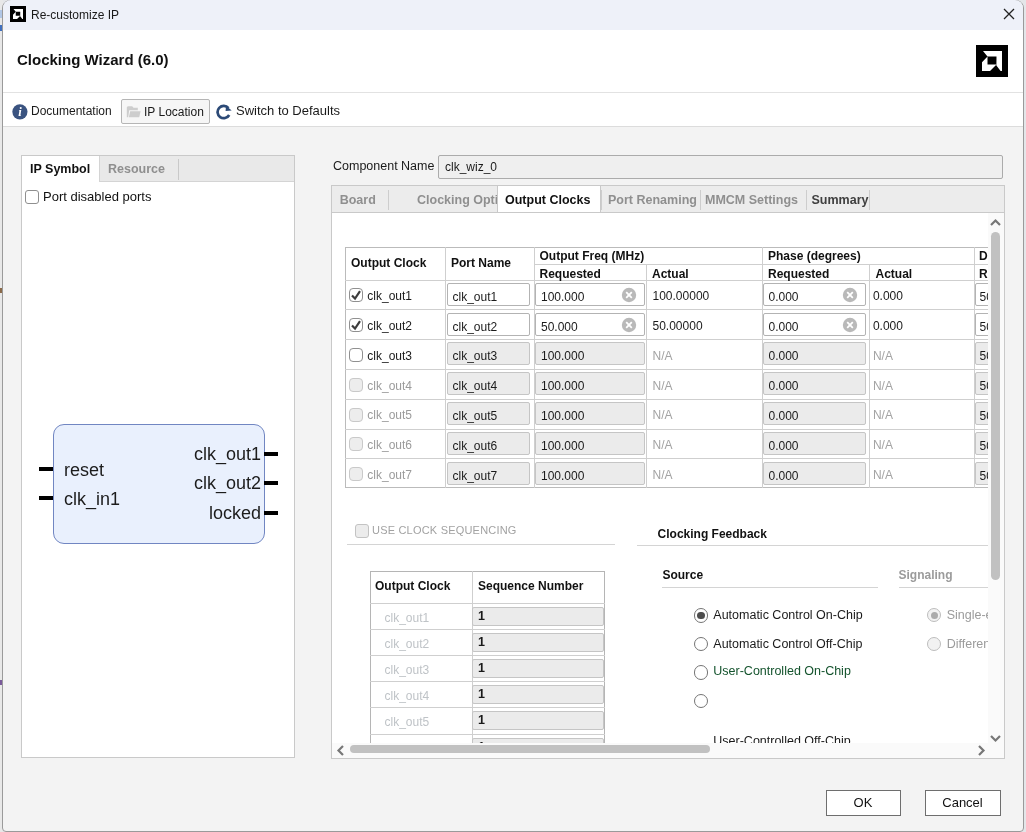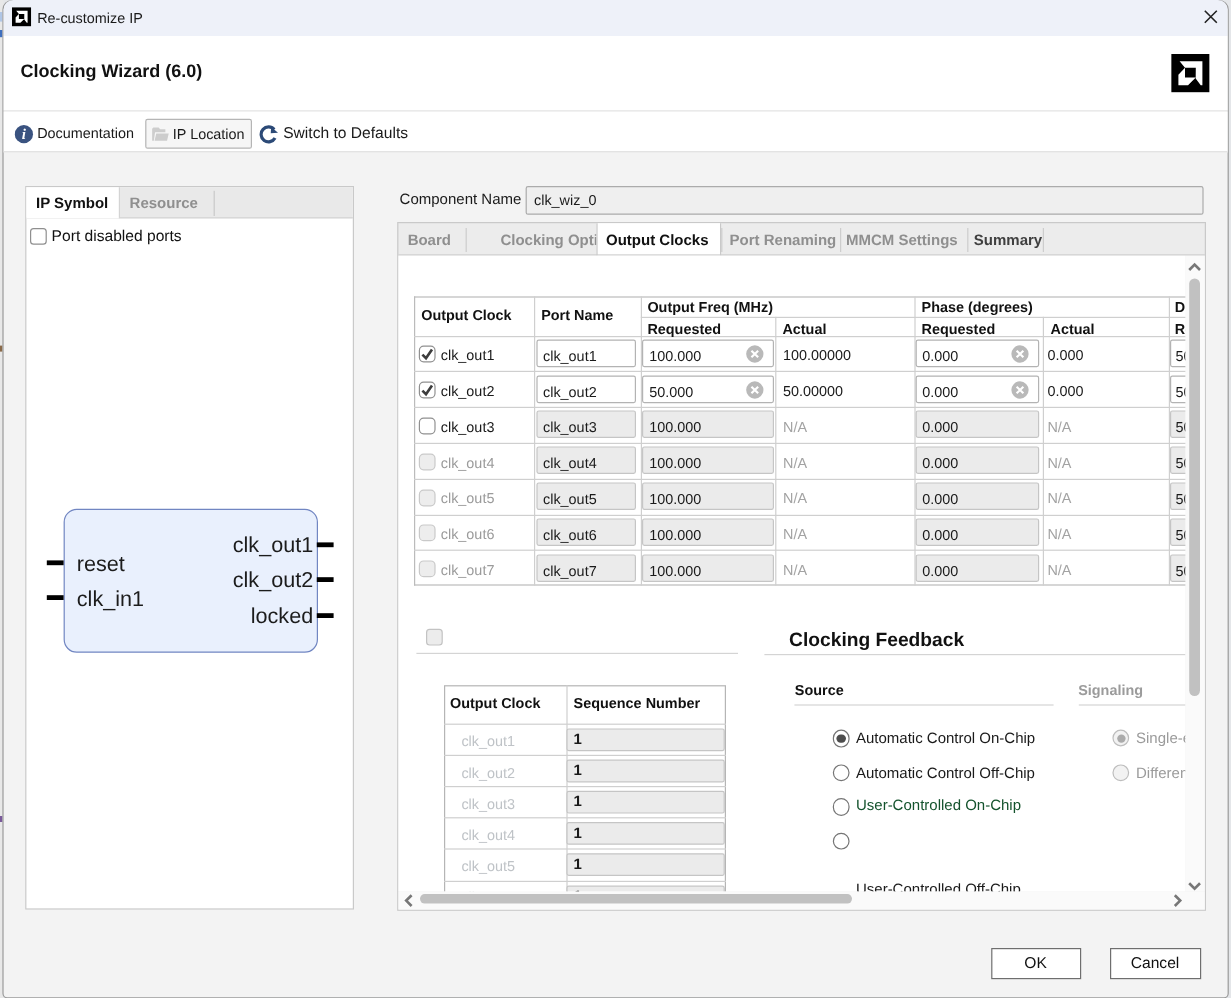--- a/index.html
+++ b/index.html
@@ -186,20 +186,21 @@
 <div class="in dis" style="left:643px;top:218.8px;width:100px;height:23px;padding-left:3.5px;">50.000</div>
 <div style="left:16.5px;top:254.10000000000002px;width:14px;height:14px;background:#ededed;border:1px solid #c9c9c9;border-radius:4px;"></div>
 <div class="t" style="left:35.30000000000001px;top:253.90000000000003px;width:62px;height:16px;font-size:12px;line-height:16px;color:#9b9b9b;">clk_out7</div>
 <div class="in dis" style="left:114.5px;top:248.60000000000002px;width:83.5px;height:23px;">clk_out7</div>
 <div class="in dis" style="left:203px;top:248.60000000000002px;width:109.5px;height:23px;">100.000</div>
 <div class="t" style="left:320.5px;top:253.90000000000003px;width:100px;height:16px;font-size:12px;line-height:16px;color:#a3a3a3;">N/A</div>
 <div class="in dis" style="left:430.5px;top:248.60000000000002px;width:103px;height:23px;">0.000</div>
 <div class="t" style="left:540.9px;top:253.90000000000003px;width:90px;height:16px;font-size:12px;line-height:16px;color:#a3a3a3;">N/A</div>
 <div class="in dis" style="left:643px;top:248.60000000000002px;width:100px;height:23px;padding-left:3.5px;">50.000</div>
 <div style="left:22.5px;top:310.5px;width:14px;height:14px;background:#ececec;border:1px solid #c3c3c3;border-radius:3px;"></div>
+<div class="t" style="left:40px;top:310px;width:240px;height:15px;font-size:11px;color:#a2a2a2;line-height:15px;letter-spacing:0.2px;">USE CLOCK SEQUENCING</div>
 <div style="left:15px;top:331px;width:268px;height:1px;background:#d4d4d4;"></div>
 <div style="left:38.39999999999998px;top:358px;width:234.6px;height:300px;background:#fff;border:1px solid #b5b5b5;"></div>
 <div style="left:139.5px;top:358px;width:1px;height:300px;background:#cfcfcf;"></div>
 <div style="left:38.39999999999998px;top:390px;width:234.6px;height:1px;background:#cfcfcf;"></div>
 <div style="left:38.39999999999998px;top:416.1px;width:234.6px;height:1px;background:#cfcfcf;"></div>
 <div class="t" style="left:52.5px;top:396.5px;width:70px;height:16px;font-size:12px;line-height:16px;color:#bfc3c7;">clk_out1</div>
 <div class="in dis" style="left:140px;top:394.0px;width:132px;height:19px;line-height:17px;font-weight:bold;font-size:12.5px;">1</div>
 <div style="left:38.39999999999998px;top:442.20000000000005px;width:234.6px;height:1px;background:#cfcfcf;"></div>
 <div class="t" style="left:52.5px;top:422.6px;width:70px;height:16px;font-size:12px;line-height:16px;color:#bfc3c7;">clk_out2</div>
 <div class="in dis" style="left:140px;top:420.1px;width:132px;height:19px;line-height:17px;font-weight:bold;font-size:12.5px;">1</div>
@@ -210,21 +211,21 @@
 <div class="t" style="left:52.5px;top:474.79999999999995px;width:70px;height:16px;font-size:12px;line-height:16px;color:#bfc3c7;">clk_out4</div>
 <div class="in dis" style="left:140px;top:472.29999999999995px;width:132px;height:19px;line-height:17px;font-weight:bold;font-size:12.5px;">1</div>
 <div style="left:38.39999999999998px;top:520.5px;width:234.6px;height:1px;background:#cfcfcf;"></div>
 <div class="t" style="left:52.5px;top:500.9px;width:70px;height:16px;font-size:12px;line-height:16px;color:#bfc3c7;">clk_out5</div>
 <div class="in dis" style="left:140px;top:498.4px;width:132px;height:19px;line-height:17px;font-weight:bold;font-size:12.5px;">1</div>
 
 <div class="t" style="left:52.5px;top:527.0px;width:70px;height:16px;font-size:12px;line-height:16px;color:#bfc3c7;">clk_out6</div>
 <div class="in dis" style="left:140px;top:524.5px;width:132px;height:19px;line-height:17px;font-weight:bold;font-size:12.5px;">1</div>
 <div class="t b" style="left:43px;top:366px;width:95px;height:16px;font-size:12px;color:#111;line-height:15px;">Output Clock</div>
 <div class="t b" style="left:146px;top:366px;width:130px;height:16px;font-size:12px;color:#111;line-height:15px;">Sequence Number</div>
-<div class="t b" style="left:304.6px;top:313px;width:200px;height:16px;font-size:16px;color:#111;line-height:16px;padding-left:21px;">Clocking Feedback</div>
+<div class="t b" style="left:304.6px;top:313px;width:200px;height:16px;font-size:12px;color:#111;line-height:16px;padding-left:21px;">Clocking Feedback</div>
 <div style="left:304.6px;top:331.5px;width:351.4px;height:1px;background:#d4d4d4;"></div>
 <div class="t b" style="left:330.4px;top:354px;width:100px;height:16px;font-size:12px;color:#111;line-height:16px;">Source</div>
 <div style="left:330.4px;top:373.5px;width:215.6px;height:1px;background:#d4d4d4;"></div>
 <div class="t b" style="left:566.5px;top:354px;width:80px;height:16px;font-size:12px;color:#9b9b9b;line-height:16px;">Signaling</div>
 <div style="left:566.5px;top:373.5px;width:89.5px;height:1px;background:#d4d4d4;"></div>
 <div style="left:361.6px;top:395.29999999999995px;width:14.5px;height:14.5px;background:#fff;border:1.5px solid #757575;border-radius:50%;"></div>
     <div style="left:365.1px;top:398.79999999999995px;width:7.5px;height:7.5px;background:#4d4d4d;border-radius:50%;"></div>
 <div class="t" style="left:381.29999999999995px;top:394.29999999999995px;width:200px;height:16px;font-size:12.5px;color:#1a1a1a;line-height:16px;">Automatic Control On-Chip</div>
 <div style="left:361.6px;top:423.79999999999995px;width:14.5px;height:14.5px;background:#fff;border:1.5px solid #757575;border-radius:50%;"></div>
 <div class="t" style="left:381.29999999999995px;top:422.79999999999995px;width:200px;height:16px;font-size:12.5px;color:#1a1a1a;line-height:16px;">Automatic Control Off-Chip</div>

